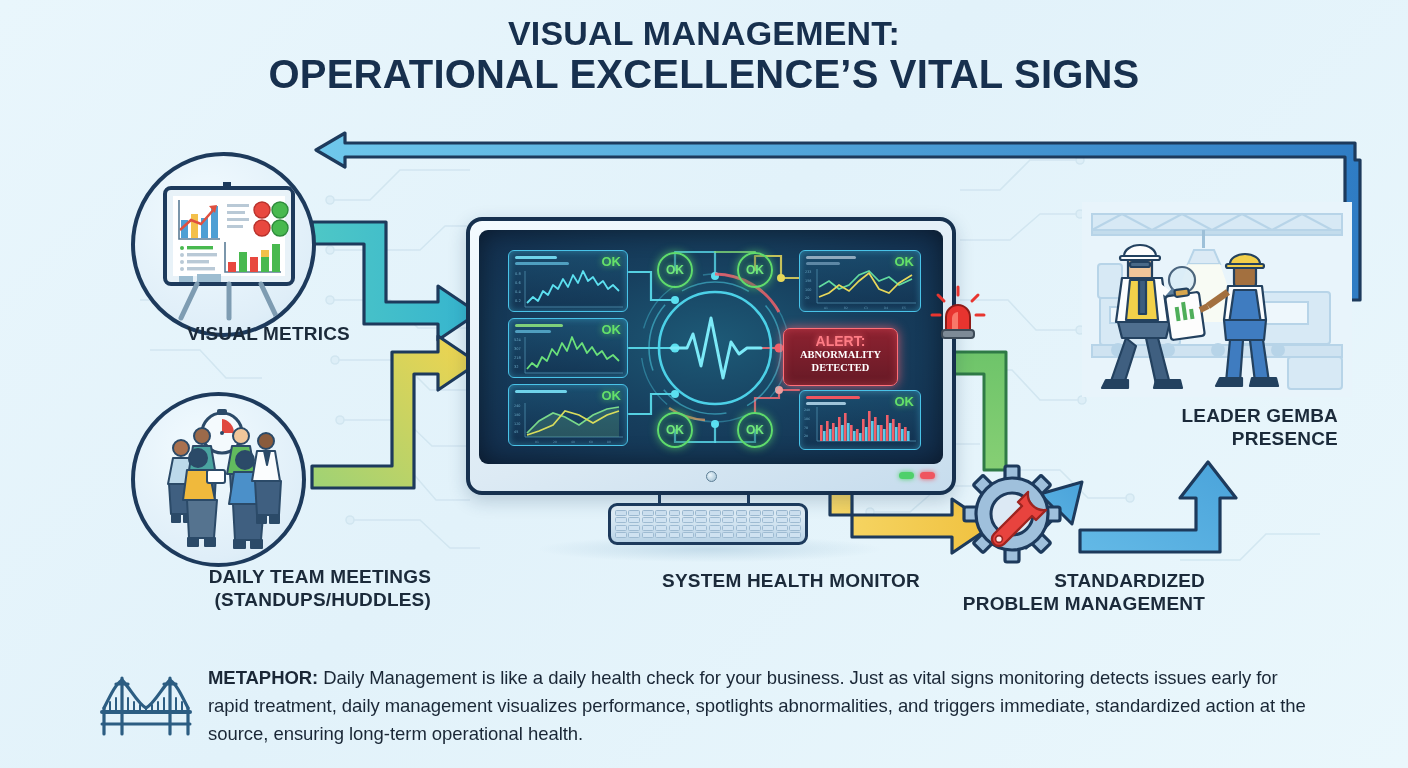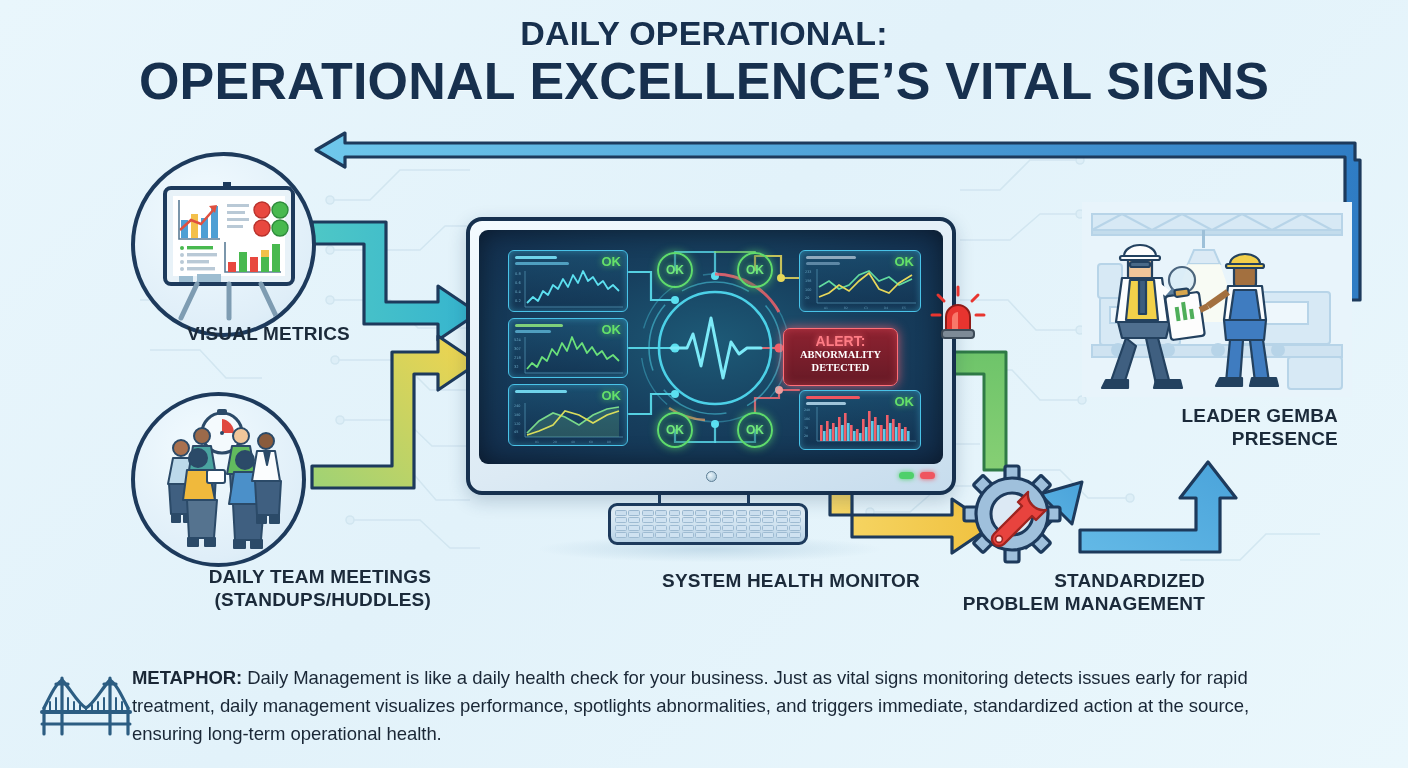--- a/index.html
+++ b/index.html
@@ -23,21 +23,21 @@
     text-align:center; z-index:12;
   }
   .title-line {
     font-weight:bold;
     color:#17304e;
     letter-spacing:.2px;
     line-height:1.12;
     text-shadow:0 1px 0 rgba(255,255,255,.5);
   }
   .t1 { font-size:34px; }
-  .t2 { font-size:52px; }
+  .t2 { font-size:40px; }
 
   
   #arrows { position:absolute; inset:0; z-index:4; pointer-events:none; }
 
   
   .circle-node {
     position:absolute; border-radius:50%;
     background:radial-gradient(circle at 40% 32%, #f2fbff 0%, #dfeef8 72%, #cfe6f4 100%);
     border:4px solid #1d3a5c;
     overflow:hidden; z-index:6;
@@ -132,21 +132,21 @@
 
   
   #siren { position:absolute; left:930px; top:285px; width:56px; height:62px; z-index:8; }
 
   
   #gear { position:absolute; left:960px; top:462px; width:104px; height:104px; z-index:8; }
 
   
   #footer {
     position:absolute; left:0; bottom:20px; width:100%; z-index:12;
-    display:flex; align-items:flex-start; padding:0 96px 0 40px;
+    display:flex; align-items:flex-start; gap:16px; padding:0 96px 0 100px;
   }
   #bridge-icon { flex:0 0 auto; width:92px; height:72px; margin-top:4px; }
   #metaphor {
     font-size:18.5px; line-height:1.52; color:#1a2736;
     letter-spacing:-.05px;
   }
   #metaphor b { font-weight:bold; }
 </style>
 </head>
 <body>
@@ -183,21 +183,21 @@
         <circle cx="870" cy="512" r="4" fill="#dceef7"></circle>
       <path d="M1020 470 H1060 L1088 498 H1130"></path>
         <circle cx="1130" cy="498" r="4" fill="#dceef7"></circle>
       <path d="M140 300 H190 L214 276 H250"></path>
       <path d="M150 350 H200 L226 378 H262"></path>
       <path d="M1180 560 H1240 L1266 534 H1320"></path>
     </g>
   </svg>
 
   <div class="title-wrap">
-    <div class="title-line t1">DAILY OPERATIONAL:</div>
+    <div class="title-line t1">VISUAL MANAGEMENT:</div>
     <div class="title-line t2">OPERATIONAL EXCELLENCE’S VITAL SIGNS</div>
   </div>
 
   <svg id="arrows" viewBox="0 0 1408 768">
     <defs>
       <linearGradient id="gBlueTop" x1="0" y1="0" x2="1" y2="0">
         <stop offset="0" stop-color="#6fc8ec"></stop>
           <stop offset="1" stop-color="#2f7cc4"></stop>
       </linearGradient>
       <linearGradient id="gTeal" x1="0" y1="0" x2="1" y2="0">

